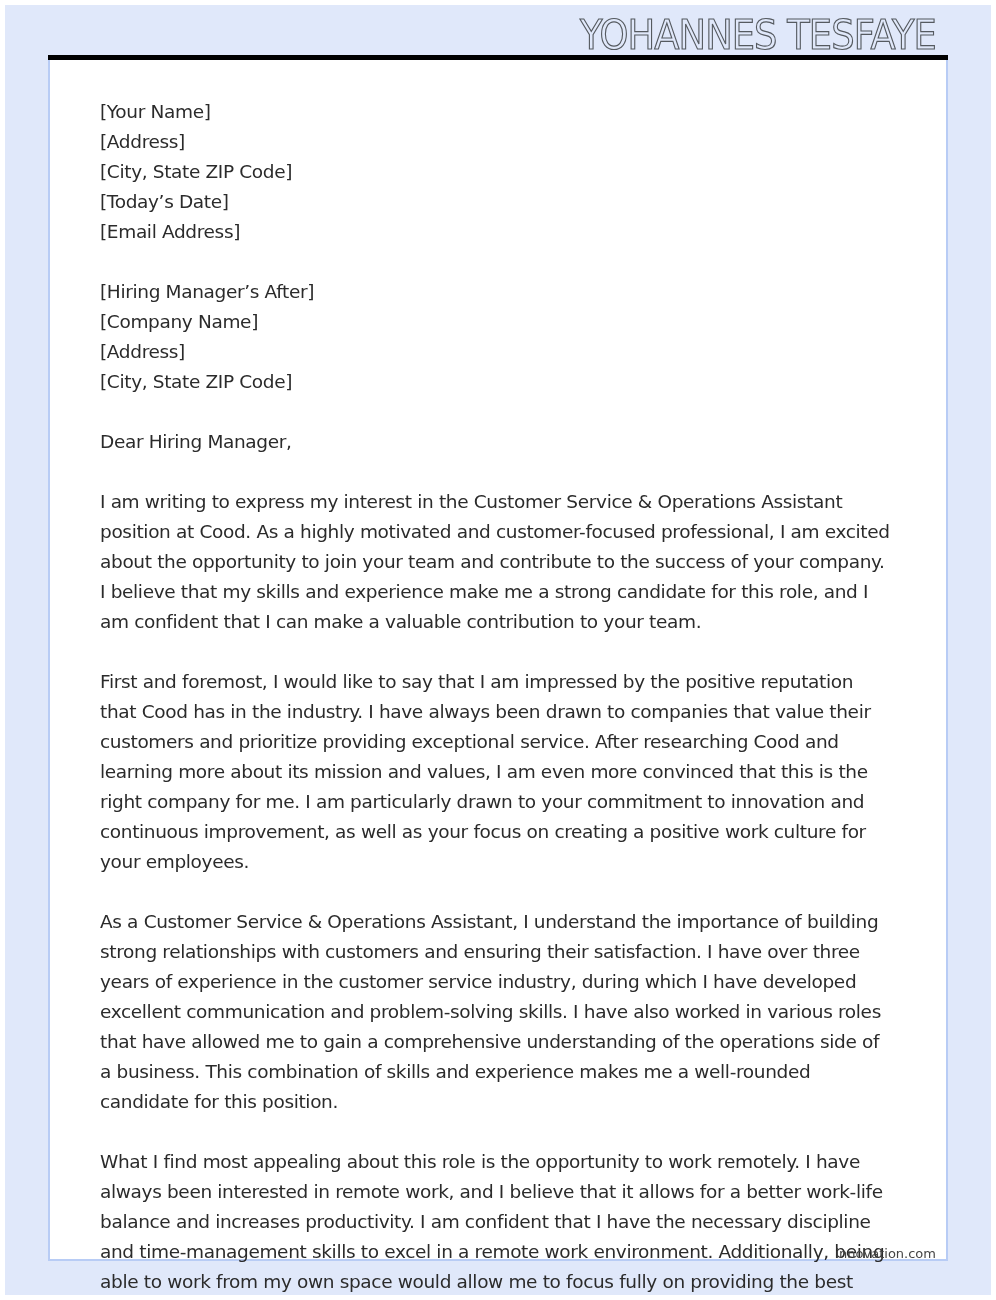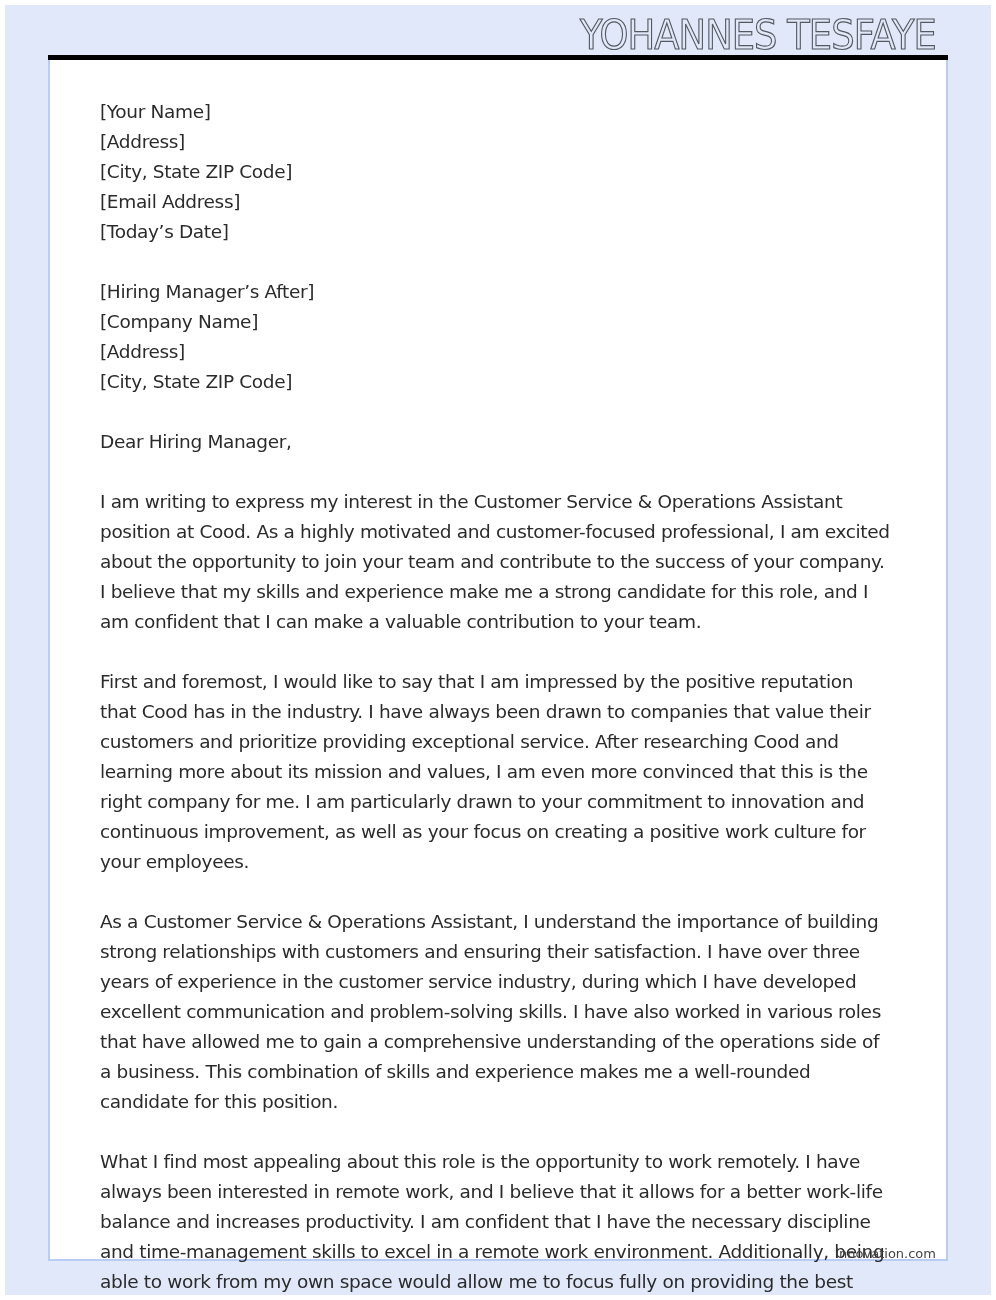--- a/index.html
+++ b/index.html
@@ -24,22 +24,22 @@
 <div class="bg"></div>
 <div class="name-title">YOHANNES TESFAYE</div>
 <div class="card"></div>
 <div class="top-rule"></div>
 
 <div class="letter">
   <p>
     <span class="line">[Your Name]</span>
     <span class="line">[Address]</span>
     <span class="line">[City, State ZIP Code]</span>
+    <span class="line">[Today’s Date]</span>
     <span class="line">[Email Address]</span>
-    <span class="line">[Today’s Date]</span>
   </p>
   <p>
     <span class="line">[Hiring Manager’s After]</span>
     <span class="line">[Company Name]</span>
     <span class="line">[Address]</span>
     <span class="line">[City, State ZIP Code]</span>
   </p>
   <p>Dear Hiring Manager,</p>
   <p>I am writing to express my interest in the Customer Service &amp; Operations Assistant position at Cood. As a highly motivated and customer-focused professional, I am excited about the opportunity to join your team and contribute to the success of your company. I believe that my skills and experience make me a strong candidate for this role, and I am confident that I can make a valuable contribution to your team.</p>
   <p>First and foremost, I would like to say that I am impressed by the positive reputation that Cood has in the industry. I have always been drawn to companies that value their customers and prioritize providing exceptional service. After researching Cood and learning more about its mission and values, I am even more convinced that this is the right company for me. I am particularly drawn to your commitment to innovation and continuous improvement, as well as your focus on creating a positive work culture for your employees.</p>

